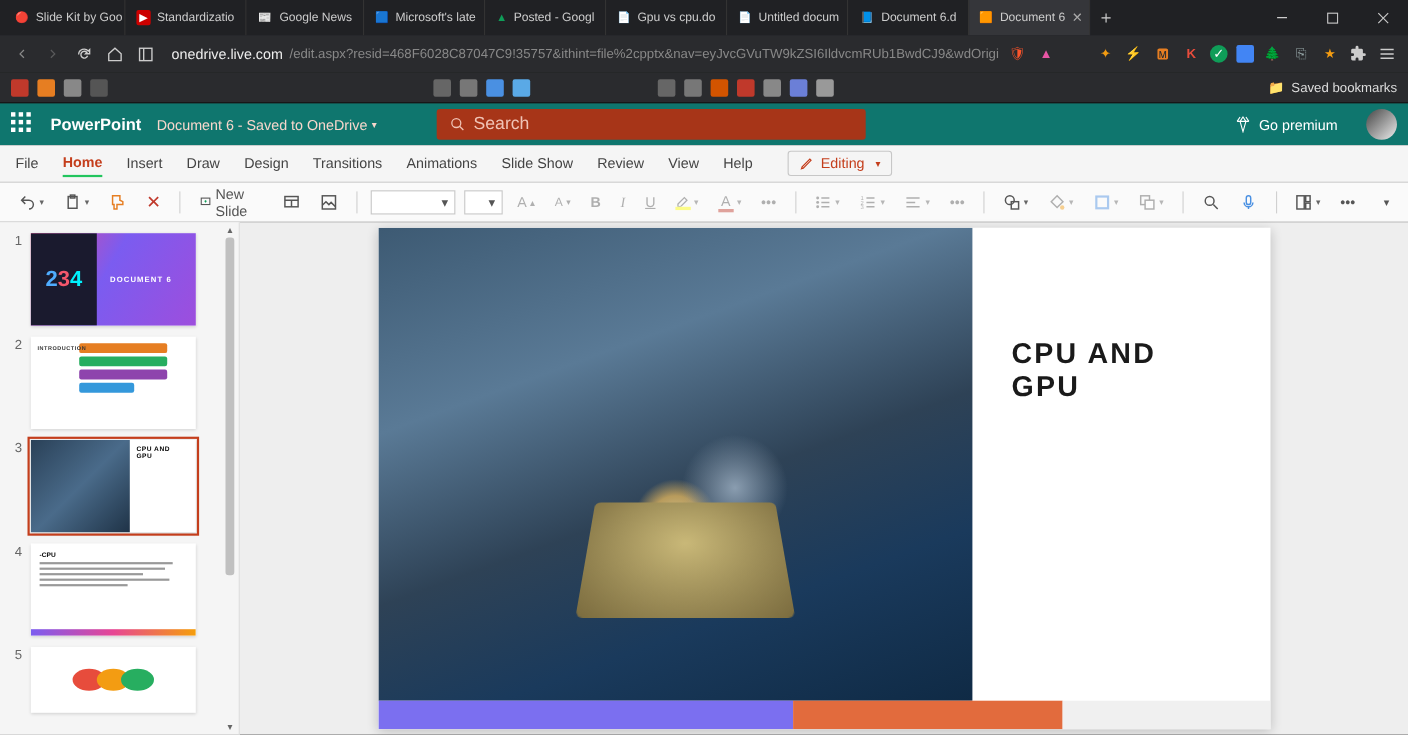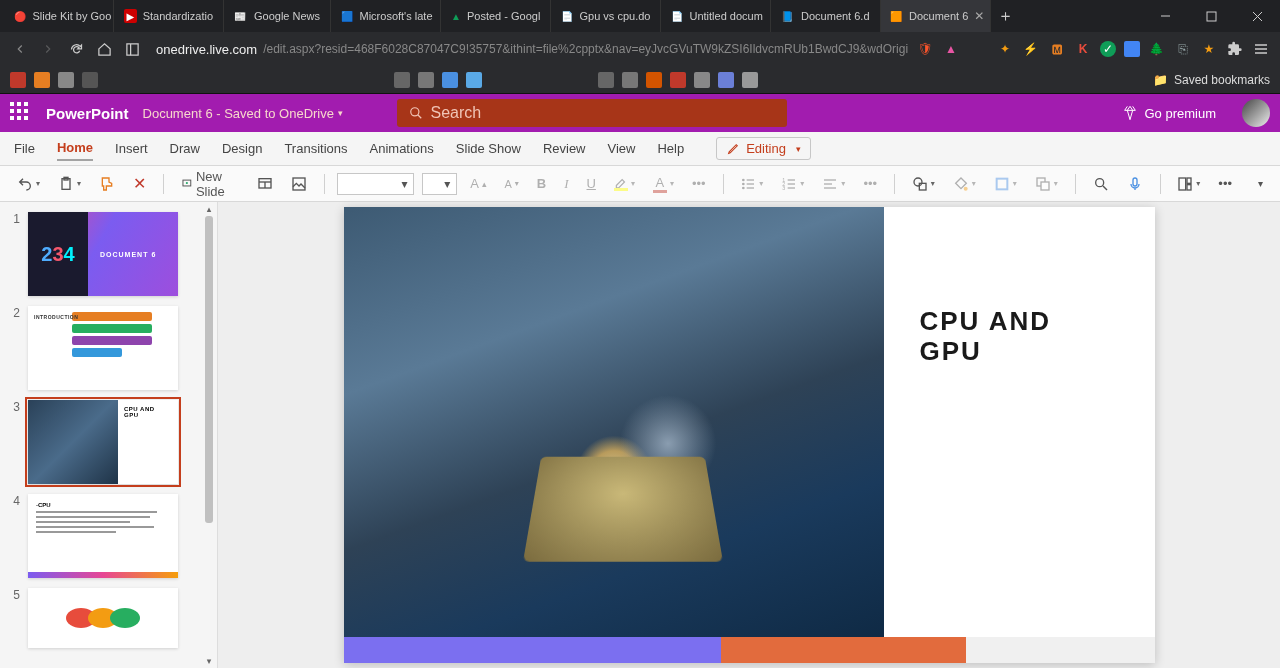--- a/index.html
+++ b/index.html
@@ -21,34 +21,34 @@
 .url-host { color: #eee; }
 .url-rest { color: #888; font-size: 12px; }
 .ext-ico { width: 18px; height: 18px; display: flex; align-items: center; justify-content: center; font-size: 12px; cursor: pointer; }
 .menu-ico { cursor: pointer; fill: #ccc; }
 
 .bookmarks { height: 28px; background: #2a2b2e; border-bottom: 1px solid #111; display: flex; align-items: center; padding: 0 10px; gap: 8px; }
 .bm-sq { width: 16px; height: 16px; border-radius: 2px; cursor: pointer; }
 .other-bm { margin-left: auto; color: #ddd; font-size: 12px; display: flex; align-items: center; gap: 6px; cursor: pointer; }
 
 
-.pp-header { height: 38px; background: #a21caf; display: flex; align-items: center; padding: 0 10px; color: #fff; gap: 14px; text-align: center; }
+.pp-header { height: 38px; background: #0f766e; display: flex; align-items: center; padding: 0 10px; color: #fff; gap: 14px; text-align: center; }
 .waffle { width: 22px; height: 22px; display: grid; grid-template-columns: repeat(3,4px); grid-template-rows: repeat(3,4px); gap: 3px; cursor: pointer; }
 .waffle span { background: #fff; }
 .pp-title { font-weight: 600; font-size: 15px; }
 .doc-title { font-size: 13px; color: #f7d7cc; cursor: pointer; display: flex; align-items: center; gap: 4px; }
 .pp-search { flex: 0 0 390px; margin-left: 40px; height: 28px; background: #a73518; border-radius: 3px; display: flex; align-items: center; padding: 0 12px; gap: 8px; color: #f0c4b6; cursor: text; }
 .pp-search svg { fill: #f0c4b6; }
 .go-premium { margin-left: auto; display: flex; align-items: center; gap: 6px; font-size: 13px; cursor: pointer; }
 .avatar { width: 28px; height: 28px; border-radius: 50%; background: linear-gradient(135deg,#444,#eee); margin-left: 12px; cursor: pointer; }
 
 
 .ribbon-tabs { height: 34px; background: #f5f5f5; border-bottom: 1px solid #d8d8d8; display: flex; align-items: center; padding: 0 14px; gap: 22px; font-size: 13px; color: #444; }
 .rtab { cursor: pointer; padding: 4px 0; }
-.rtab.active { color: #c43e1c; border-bottom: 2px solid #a3a3a3; font-weight: 600; }
+.rtab.active { color: #c43e1c; border-bottom: 2px solid #22c55e; font-weight: 600; }
 .edit-drop { border: 1px solid #c7c7c7; border-radius: 3px; padding: 3px 10px; display: flex; align-items: center; gap: 6px; color: #c43e1c; cursor: pointer; margin-left: 10px; }
 .action-btns { margin-left: auto; display: flex; gap: 8px; }
 .abtn { border: 1px solid #c7c7c7; border-radius: 3px; padding: 4px 10px; display: flex; align-items: center; gap: 6px; font-size: 13px; cursor: pointer; color: #444; background: #fff; }
 .abtn.primary { background: #c43e1c; color: #fff; border-color: #c43e1c; }
 .abtn svg { width: 14px; height: 14px; }
 .chev { margin-left: 4px; font-size: 9px; }
 
 
 .toolbar { height: 36px; background: #fafafa; border-bottom: 1px solid #d8d8d8; display: flex; align-items: center; padding: 0 12px; gap: 8px; font-size: 13px; color: #555; }
 .tbtn { padding: 3px 5px; display: flex; align-items: center; gap: 3px; cursor: pointer; border-radius: 3px; fill: #555; }

